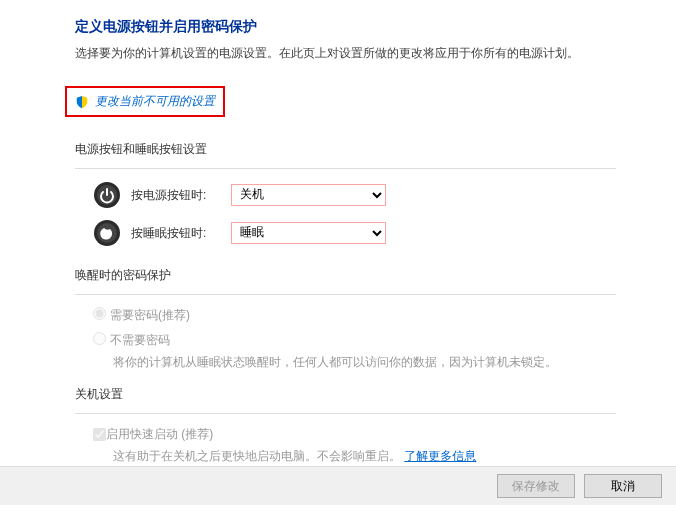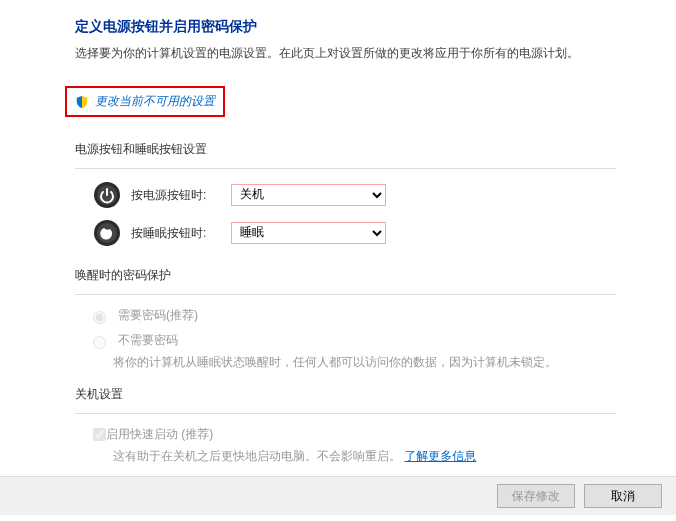--- a/index.html
+++ b/index.html
@@ -74,22 +74,22 @@
       height: 22px;
       border: 1px solid #fca5a5;
       background: #fff;
       font-size: 12px;
       padding: 1px 4px;
       font-family: Liberation Mono, monospace;
     }
     .radio-row {
       margin: 8px 0 4px 18px;
       display: flex;
-      align-items: flex-end;
-      gap: 12px;
+      align-items: flex-start;
+      gap: 4px;
     }
     .radio-row.disabled, .disabled-text { color: #999; }
     .sub-text {
       margin: 4px 0 10px 38px;
       font-size: 12px;
       line-height: 1.6;
     }
     .link {
       color: #0066cc;
       text-decoration: underline;
@@ -99,21 +99,21 @@
       margin: 8px 0 2px 18px;
       display: flex;
       align-items: center;
       gap: 0;
     }
     .checkbox-row.disabled { color: #999; }
     input[type=checkbox]:disabled { opacity: 0.6; }
     input[type=radio]:disabled { opacity: 0.6; }
     .footer {
       position: absolute;
-      bottom: 6px; left: 0; right: 0;
+      bottom: 16px; left: 0; right: 0;
       background: #f0f0f0;
       padding: 7px 14px;
       text-align: right;
       border-top: 1px solid #ddd;
     }
     .btn {
       width: 78px;
       height: 24px;
       font-size: 12px;
       font-family: inherit;

